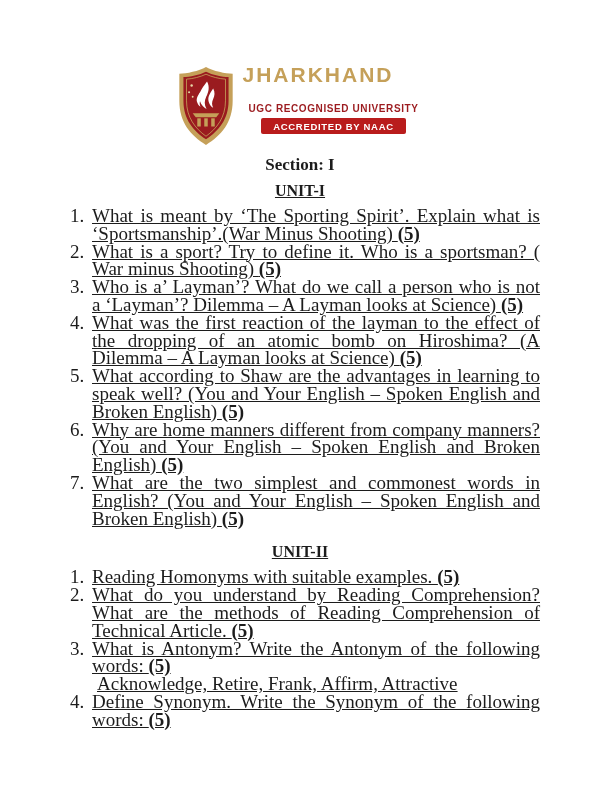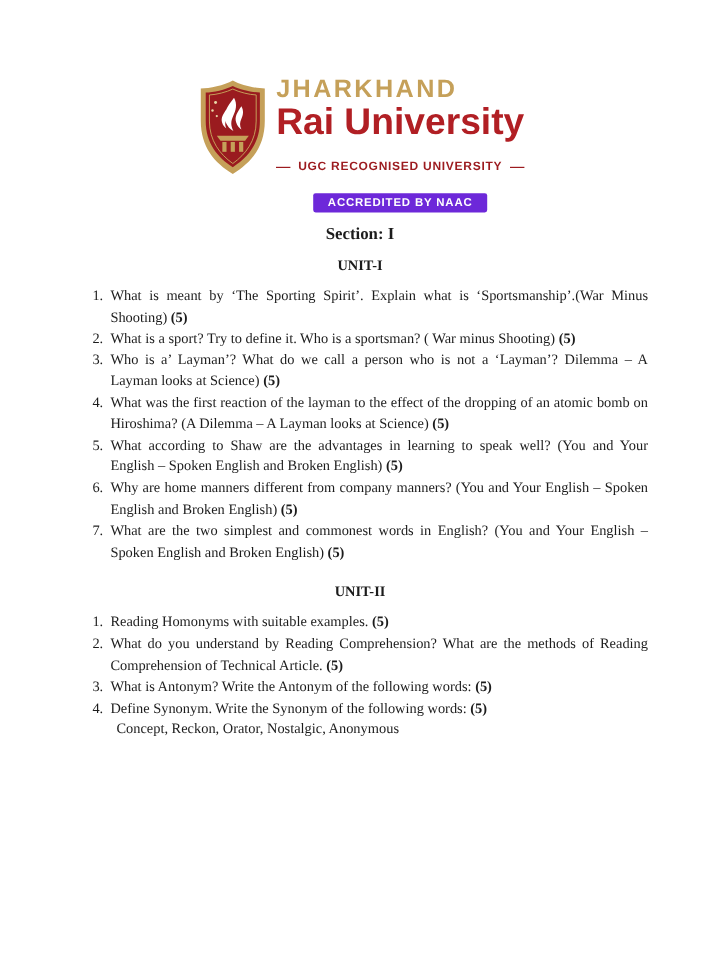--- a/index.html
+++ b/index.html
@@ -50,45 +50,46 @@
     font-weight: bold;
     font-size: 10px;
     letter-spacing: 0.6px;
     color: #9c1b1f;
     white-space: nowrap;
     width: 100%;
     justify-content: center;
   }
   .tag-rule { height: 0; border-top: 1.6px solid #9c1b1f; flex: 1; max-width: 34px; }
   .logo-naac {
-    margin-top: 16px;
-    background: #6d28d9;
+    margin-top: 4px;
+    background: #b91c1c;
     color: #ffffff;
     font-family: "Liberation Sans", sans-serif;
     font-weight: bold;
     font-size: 9.5px;
     letter-spacing: 0.7px;
     padding: 3px 12px 2px 12px;
     border-radius: 2px;
     white-space: nowrap;
   }
 
   
   .title-block { text-align: center; margin-top: 9px; font-weight: bold; font-size: 13.6px; line-height: 18.5px; }
   .meta-block { margin: 3px 62px 0 62px; font-weight: bold; font-size: 13.6px; line-height: 19px; }
-  .section-head { text-align: center; font-weight: bold; font-size: 14px; margin-top: 7px; line-height: 19px; }
-  .unit-head { text-align: center; font-weight: bold; font-size: 12px; margin-top: 7px; line-height: 19px; }
+  .section-head { text-align: center; font-weight: bold; font-size: 17px; margin-top: 7px; line-height: 19px; }
+  .unit-head { text-align: center; font-weight: bold; font-size: 16px; margin-top: 7px; line-height: 19px; text-decoration: underline; }
   .unit-head.second { margin-top: 15px; }
 
   ol.questions {
     margin: 7px 60px 0 62px;
     padding-left: 27px;
-    font-size: 12px;
+    font-size: 19px;
     line-height: 17.8px;
     text-align: justify;
+    text-decoration: underline;
   }
   ol.questions li { padding-left: 3px; margin: 0; }
   ol.questions li b { font-weight: bold; }
   .q-words { text-align: left; padding-left: 5px; }
 </style>
 </head>
 <body>
 
 <div class="page">
 
@@ -106,21 +107,20 @@
       <circle cx="13.5" cy="25.5" r="1" fill="#e8d9a8"></circle>
       <circle cx="17" cy="30" r="0.9" fill="#e8d9a8"></circle>
 
       <path d="M17 46 L43 46 L40 50 L20 50 Z" fill="#c5a059"></path>
       <rect x="21.5" y="51" width="3.4" height="8" fill="#c5a059"></rect>
       <rect x="28.3" y="51" width="3.4" height="8" fill="#c5a059"></rect>
       <rect x="35.1" y="51" width="3.4" height="8" fill="#c5a059"></rect>
     </svg>
     <div class="logo-text">
       <div class="logo-jharkhand">JHARKHAND</div>
-      <div class="logo-rai">Rai University</div>
       <div class="logo-ugc">
         <span class="tag-rule"></span>
         <span>UGC RECOGNISED UNIVERSITY</span>
         <span class="tag-rule"></span>
       </div>
       <div class="logo-naac">ACCREDITED BY NAAC</div>
     </div>
   </div>
 
   <div class="title-block">
@@ -137,17 +137,17 @@
       <li><span>What was the first reaction of the layman to the effect of the dropping of an atomic bomb on Hiroshima? (A Dilemma – A Layman looks at Science) </span><b>(5)</b></li>
       <li><span>What according to Shaw are the advantages in learning to speak well? (You and Your English – Spoken English and Broken English) </span><b>(5)</b></li>
       <li><span>Why are home manners different from company manners? (You and Your English – Spoken English and Broken English) </span><b>(5)</b></li>
       <li><span>What are the two simplest and commonest words in English? (You and Your English – Spoken English and Broken English) </span><b>(5)</b></li>
     </ol>
 
   <div class="unit-head second">UNIT-II</div>
   <ol class="questions">
       <li><span>Reading Homonyms with suitable examples. </span><b>(5)</b></li>
       <li><span>What do you understand by Reading Comprehension? What are the methods of Reading Comprehension of Technical Article. </span><b>(5)</b></li>
-      <li><span>What is Antonym? Write the Antonym of the following words: </span><b>(5)</b></li>
-      <li><span>Define Synonym. Write the Synonym of the following words: </span><b>(5)</b><div class="q-words">Concept, Reckon, Orator, Nostalgic, Anonymous</div></li>
+      <li><span>What is Antonym? Write the Antonym of the following words: </span><b>(5)</b><div class="q-words">Acknowledge, Retire, Frank, Affirm, Attractive</div></li>
+      <li><span>Define Synonym. Write the Synonym of the following words: </span><b>(5)</b></li>
     </ol>
 
 </div>
 
 </body></html>

